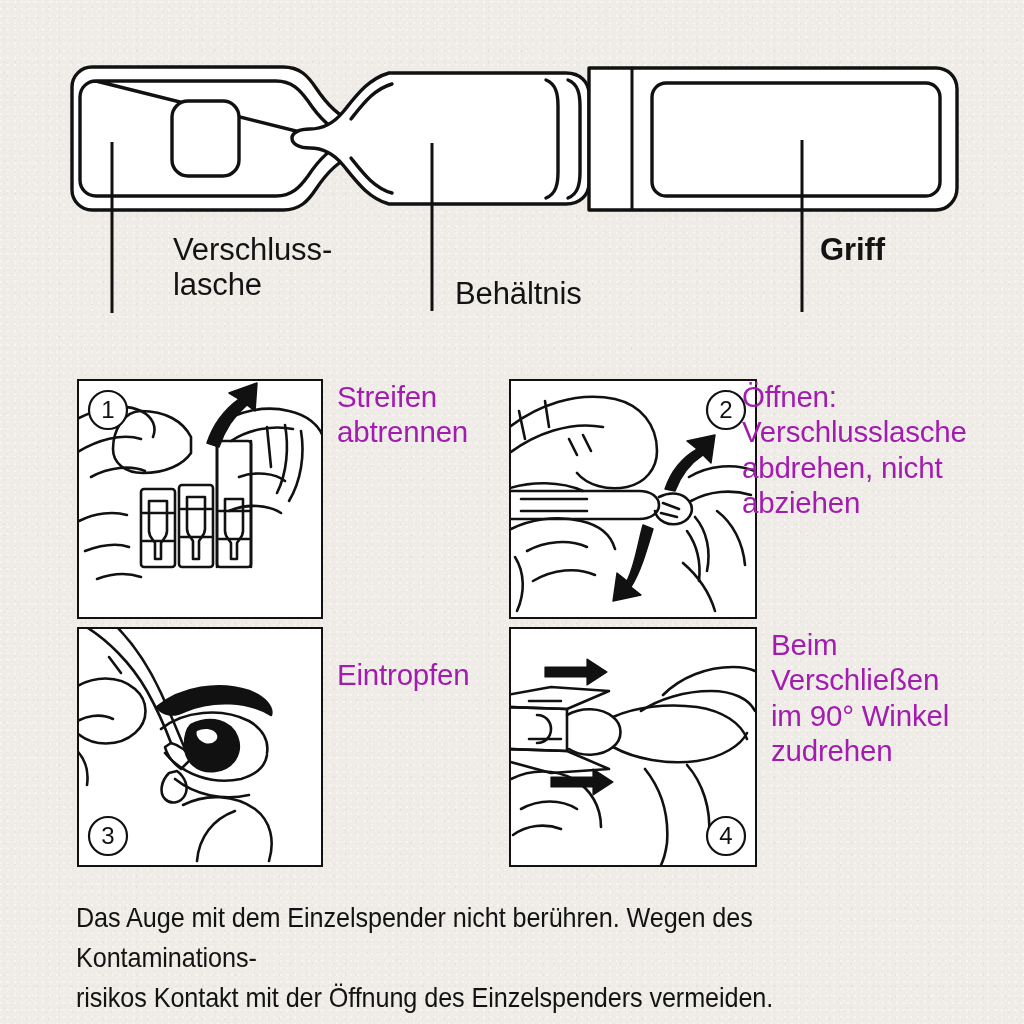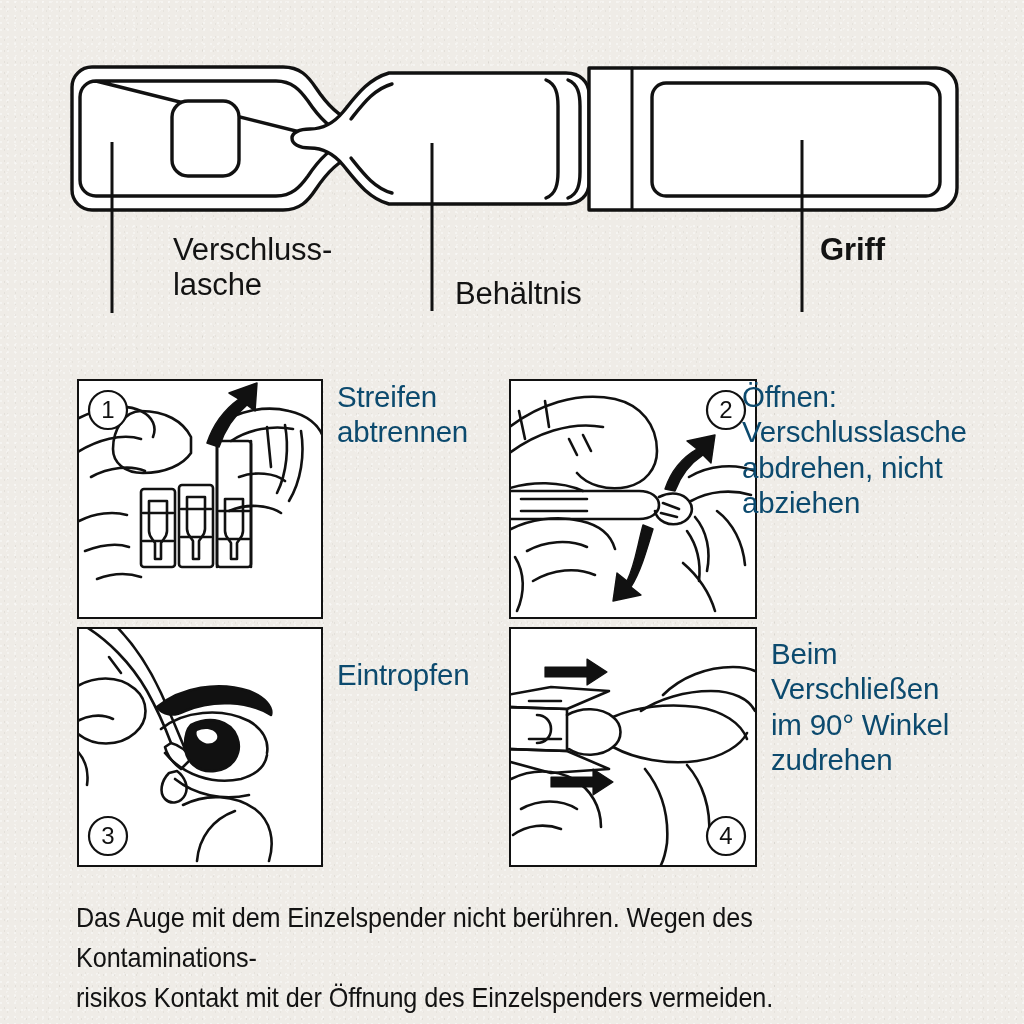--- a/index.html
+++ b/index.html
@@ -49,32 +49,32 @@
     position:absolute;
     background:#ffffff;
     border:2px solid #111;
     box-sizing:border-box;
     overflow:hidden;
   }
   .step-caption{
     position:absolute;
     font-size:29.5px;
     line-height:1.20;
-    color:#0c4a6e;
+    color:#a21caf;
     white-space:pre-line;
     letter-spacing:-0.2px;
   }
   #step-1 .step-panel{left:77px;  top:379px; width:246px;height:240px;}
   #step-1 .step-caption{left:337px;top:379px; width:180px;}
   #step-2 .step-panel{left:509px; top:379px; width:248px;height:240px;}
   #step-2 .step-caption{left:742px;top:379px; width:250px;}
   #step-3 .step-panel{left:77px;  top:627px; width:246px;height:240px;}
   #step-3 .step-caption{left:337px;top:657px; width:180px;}
   #step-4 .step-panel{left:509px; top:627px; width:248px;height:240px;}
-  #step-4 .step-caption{left:771px;top:627px; width:250px;margin-top:9px;}
+  #step-4 .step-caption{left:771px;top:627px; width:250px;}
 
   .step-badge{position:absolute;width:42px;height:42px;}
   .step-badge svg{display:block;}
 
   
   #footer-note{
     position:absolute;left:76px;top:898px;width:900px;
     font-size:28px;
     line-height:1.42;
     color:#131313;

